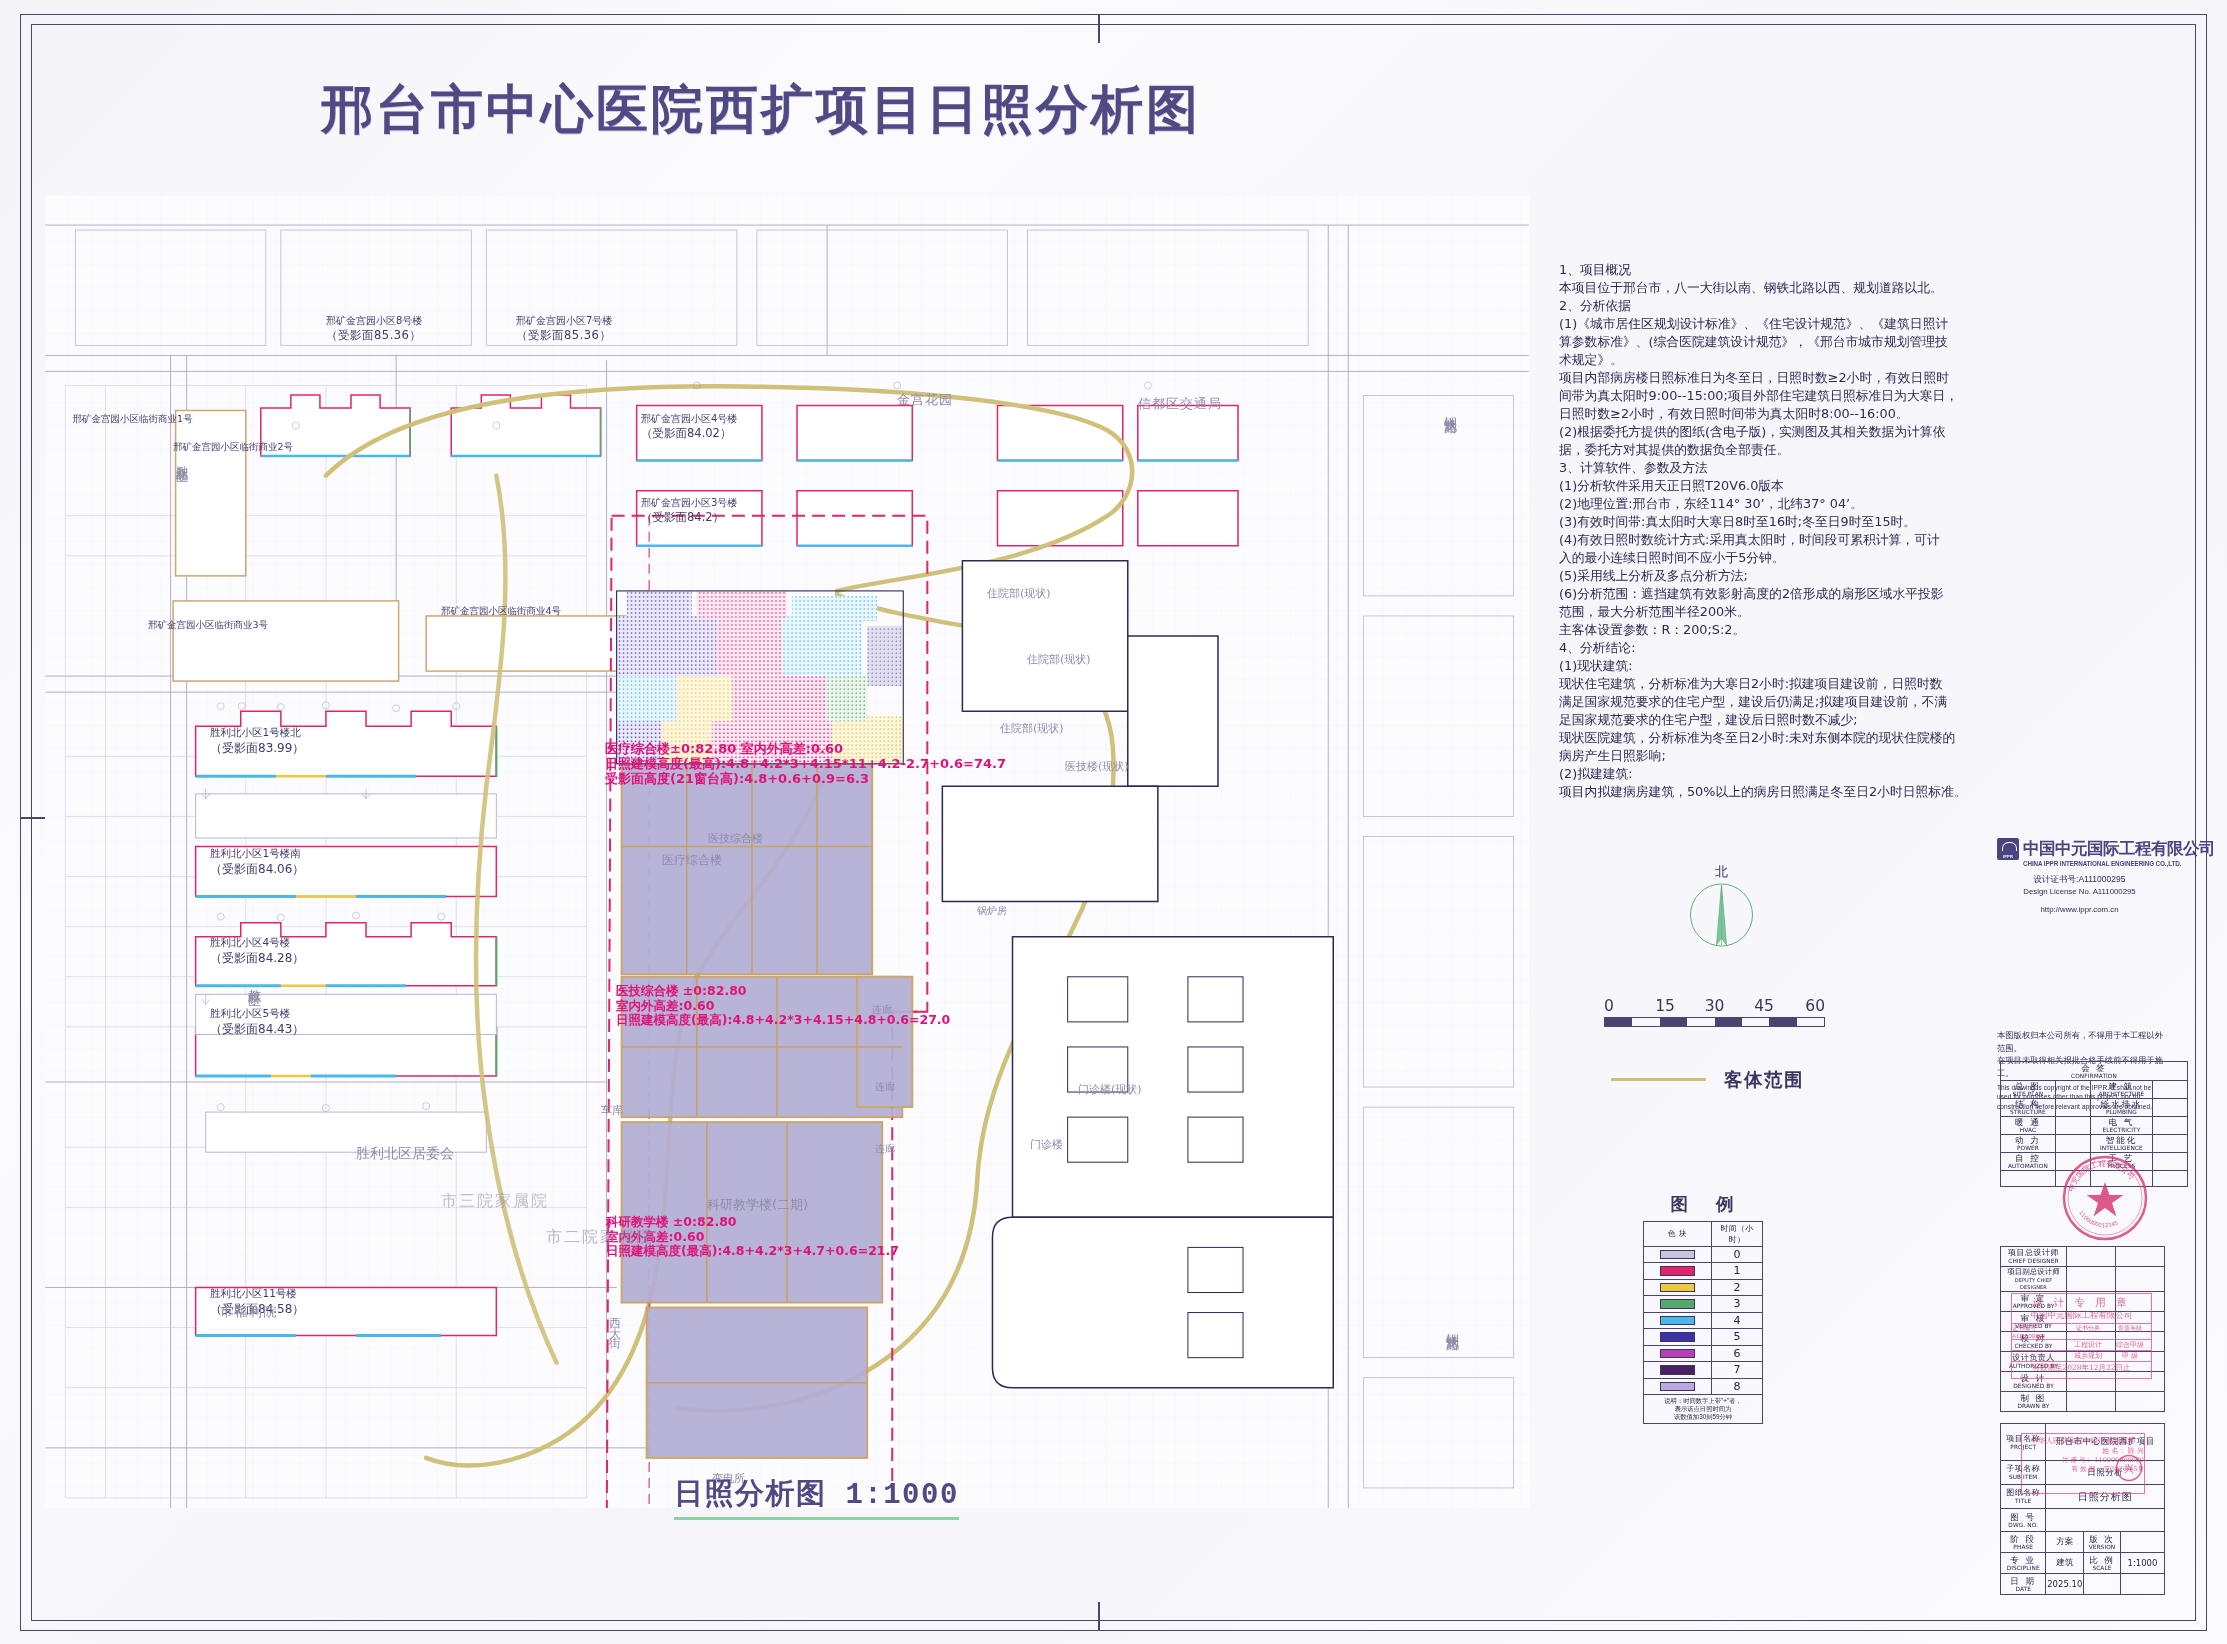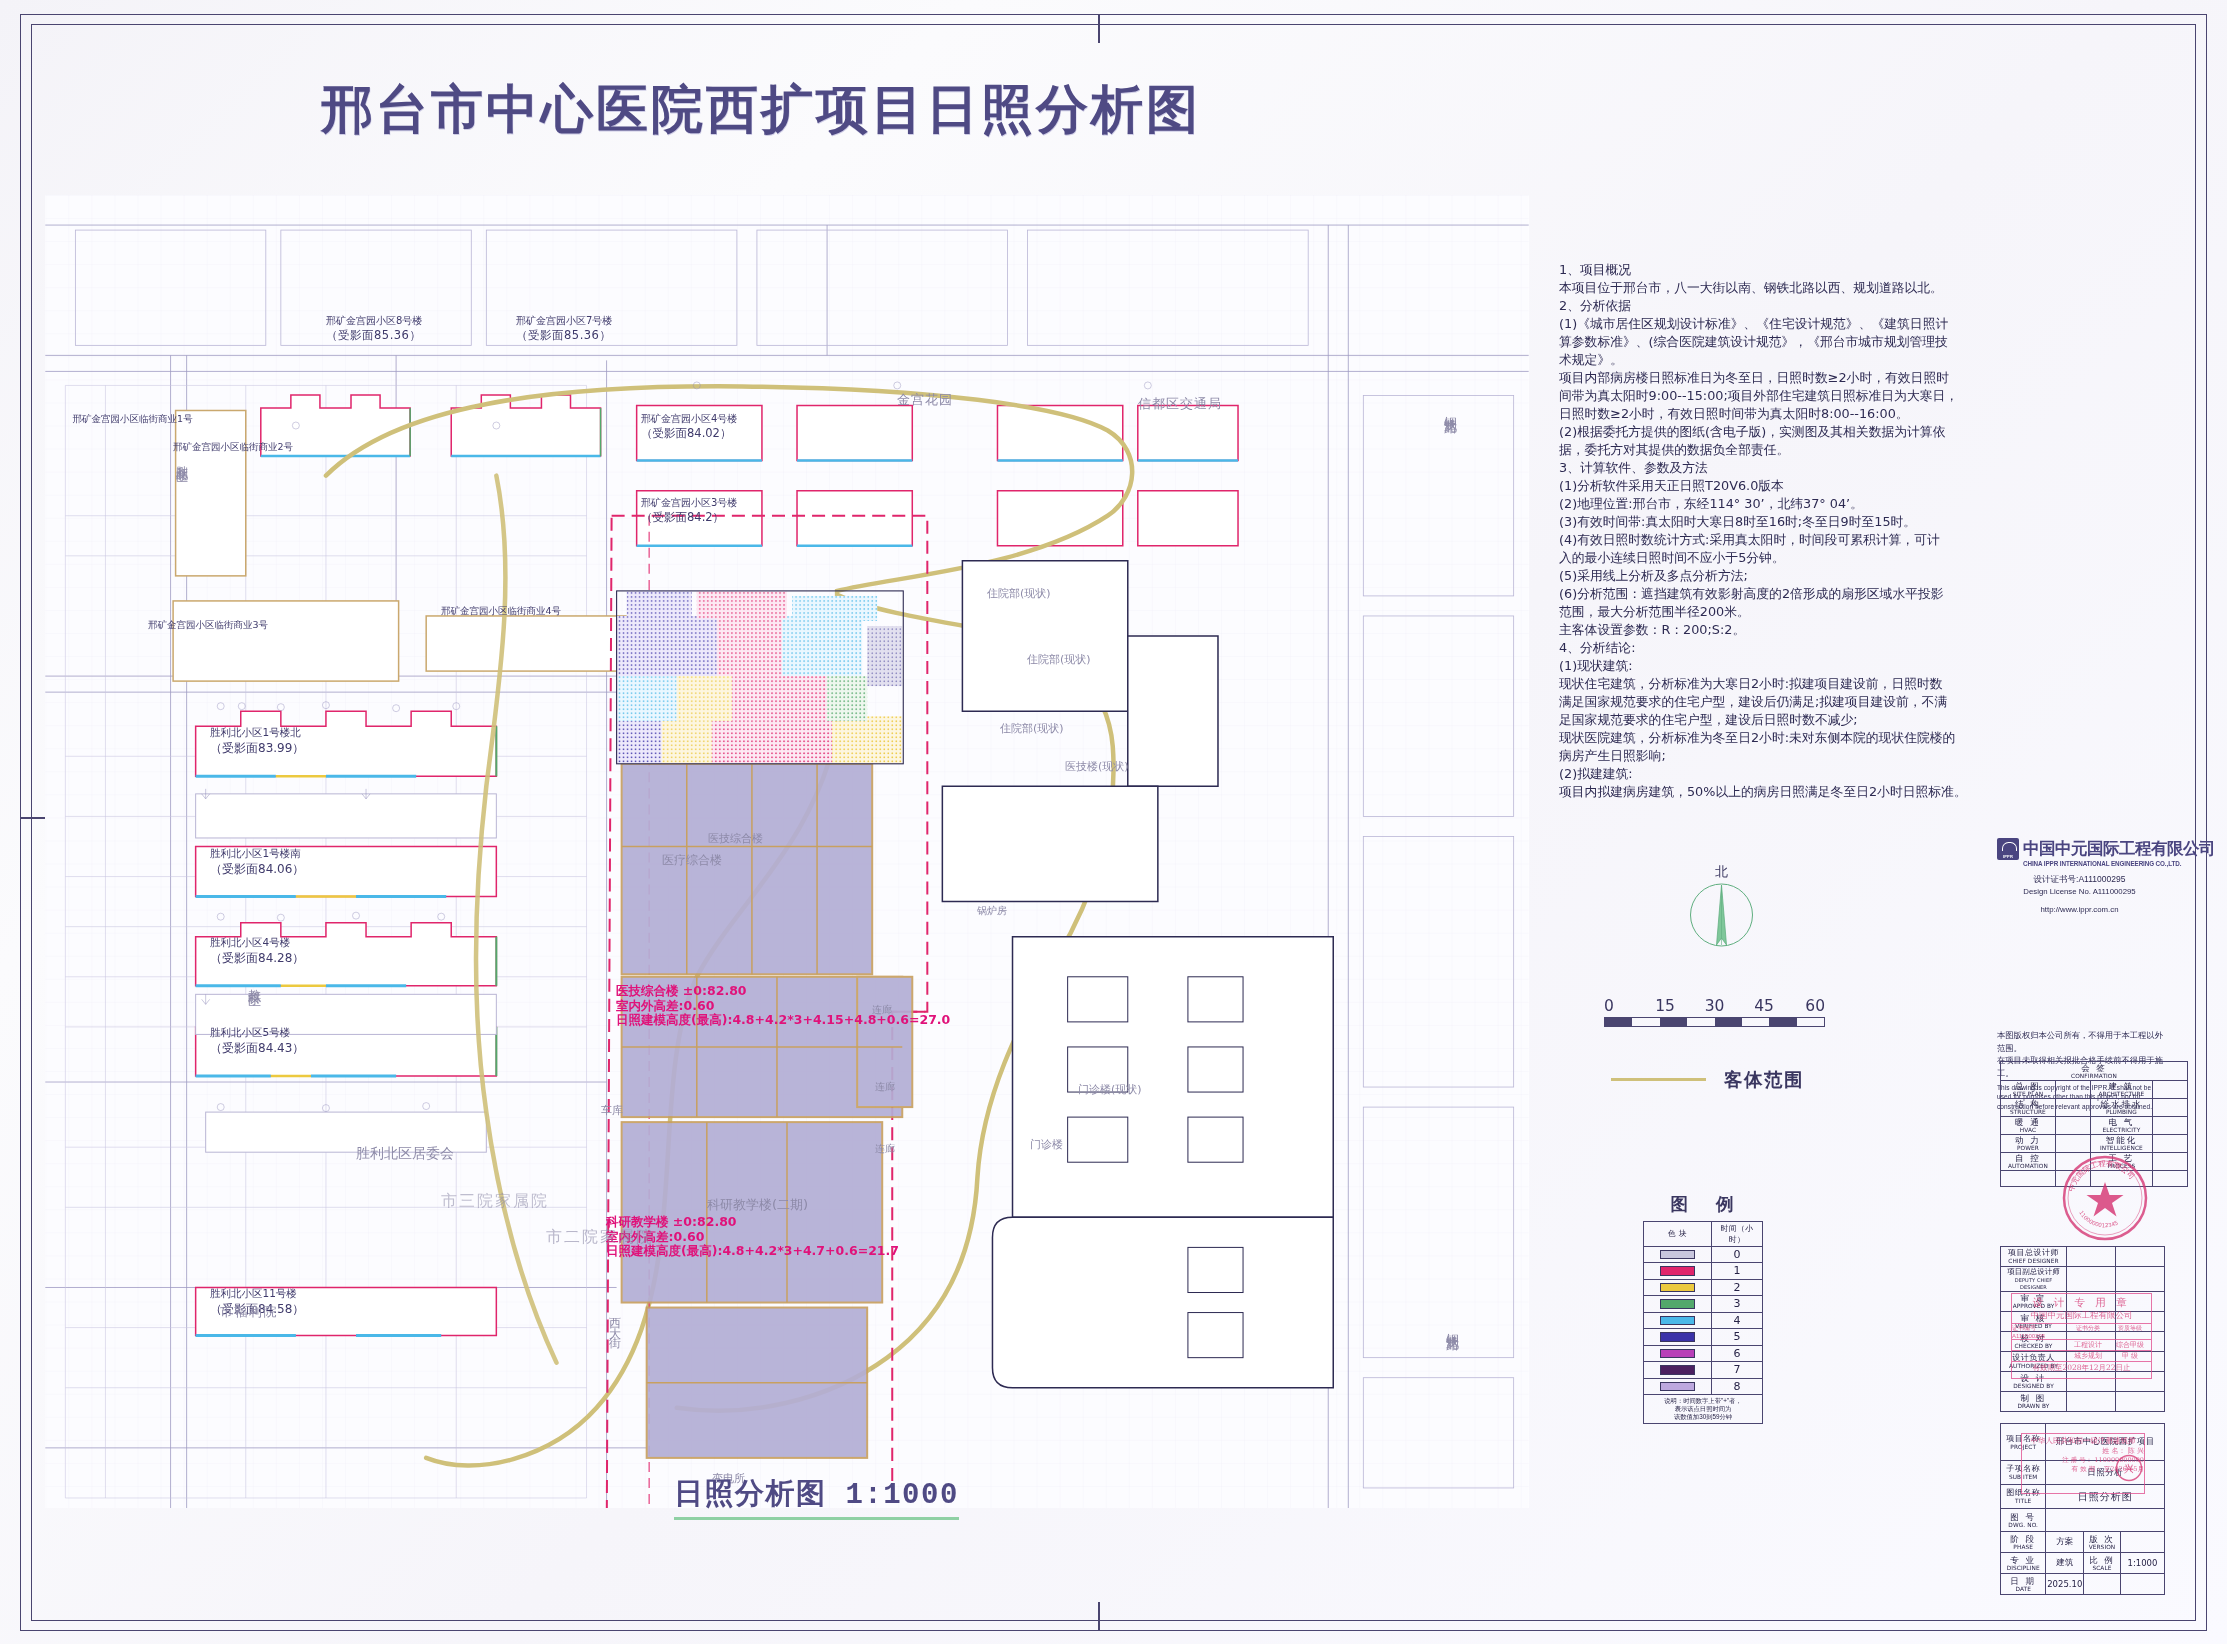--- a/index.html
+++ b/index.html
@@ -377,20 +377,25 @@
           <circle cx="560" cy="1822" r="7"></circle>
         <circle cx="760" cy="1818" r="7"></circle>
         <circle cx="500" cy="460" r="7"></circle>
           <circle cx="900" cy="460" r="7"></circle>
         <circle cx="1300" cy="380" r="7"></circle>
           <circle cx="1700" cy="380" r="7"></circle>
         <circle cx="2200" cy="380" r="7"></circle>
       </g>
     </svg>
 
+    <div class="anno anno-mag" style="left:560px;top:546px;font-size:13px;line-height:15px;">
+      <span>医疗综合楼±0:82.80  室内外高差:0.60</span><br>
+      <span>日照建模高度(最高):4.8+4.2*3+4.15*11+4.2-2.7+0.6=74.7</span><br>
+      <span>受影面高度(21窗台高):4.8+0.6+0.9=6.3</span>
+    </div>
     <div class="anno anno-mag" style="left:571px;top:789px;font-size:12.5px;line-height:14.5px;">
       <span>医技综合楼 ±0:82.80</span><br>
       <span>室内外高差:0.60</span><br>
       <span>日照建模高度(最高):4.8+4.2*3+4.15+4.8+0.6=27.0</span>
     </div>
     <div class="anno anno-mag" style="left:561px;top:1020px;font-size:12.5px;line-height:14.5px;">
       <span>科研教学楼 ±0:82.80</span><br>
       <span>室内外高差:0.60</span><br>
       <span>日照建模高度(最高):4.8+4.2*3+4.7+0.6=21.7</span>
     </div>
@@ -421,21 +426,21 @@
       <div style="font-size:12px;">（受影面83.99）</div>
       </div>
     <div class="anno anno-blue" style="left:165px;top:652px;font-size:10.5px;">
       <div>胜利北小区1号楼南</div>
       <div style="font-size:12px;">（受影面84.06）</div>
       </div>
     <div class="anno anno-blue" style="left:165px;top:741px;font-size:10.5px;">
       <div>胜利北小区4号楼</div>
       <div style="font-size:12px;">（受影面84.28）</div>
       </div>
-    <div class="anno anno-blue" style="left:165px;top:831px;font-size:10.5px;">
+    <div class="anno anno-blue" style="left:165px;top:812px;font-size:10.5px;">
       <div>胜利北小区5号楼</div>
       <div style="font-size:12px;">（受影面84.43）</div>
       </div>
     <div class="anno anno-blue" style="left:165px;top:1092px;font-size:10.5px;">
       <div>胜利北小区11号楼</div>
       <div style="font-size:12px;">（受影面84.58）</div>
       </div>
     <div class="anno anno-grey" style="left:311px;top:950px;font-size:14px;">胜利北区居委会</div>
 
     <div class="anno anno-grey" style="left:617px;top:657px;font-size:12px;">医疗综合楼</div>

